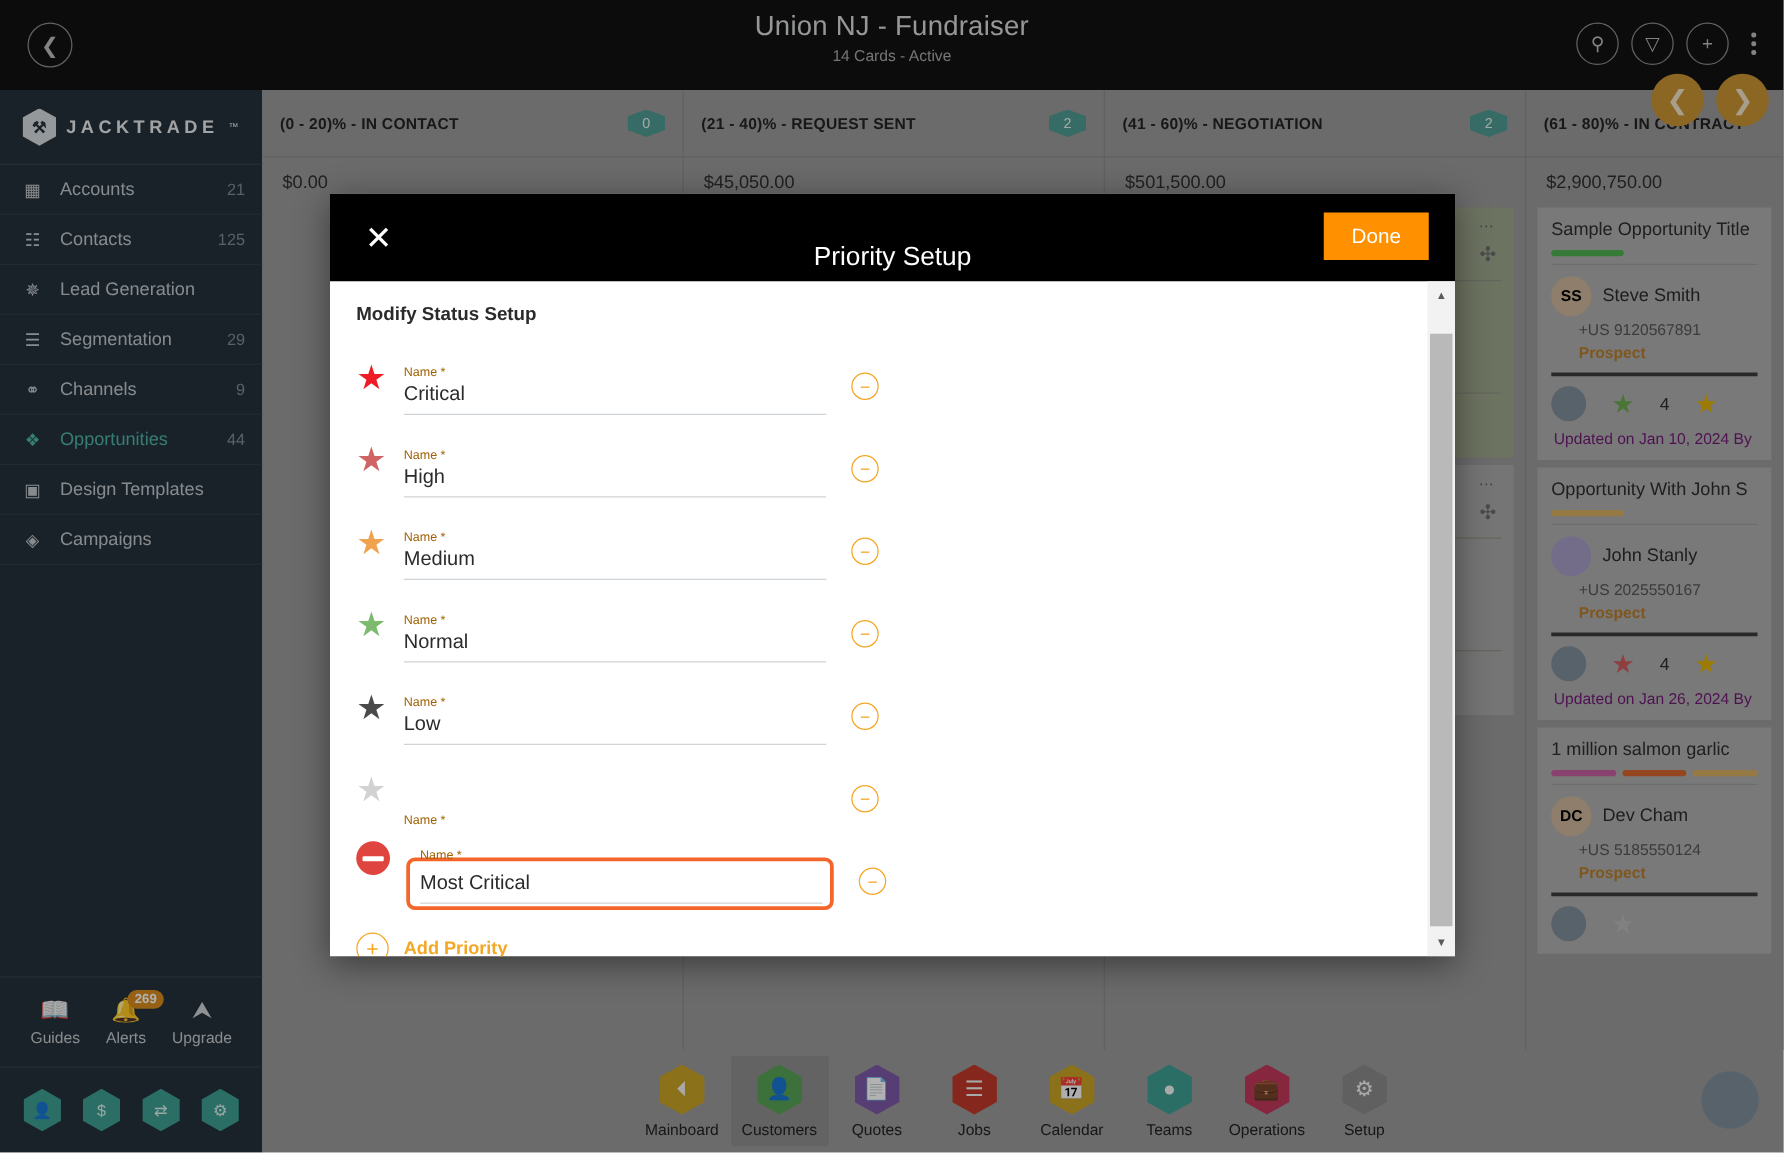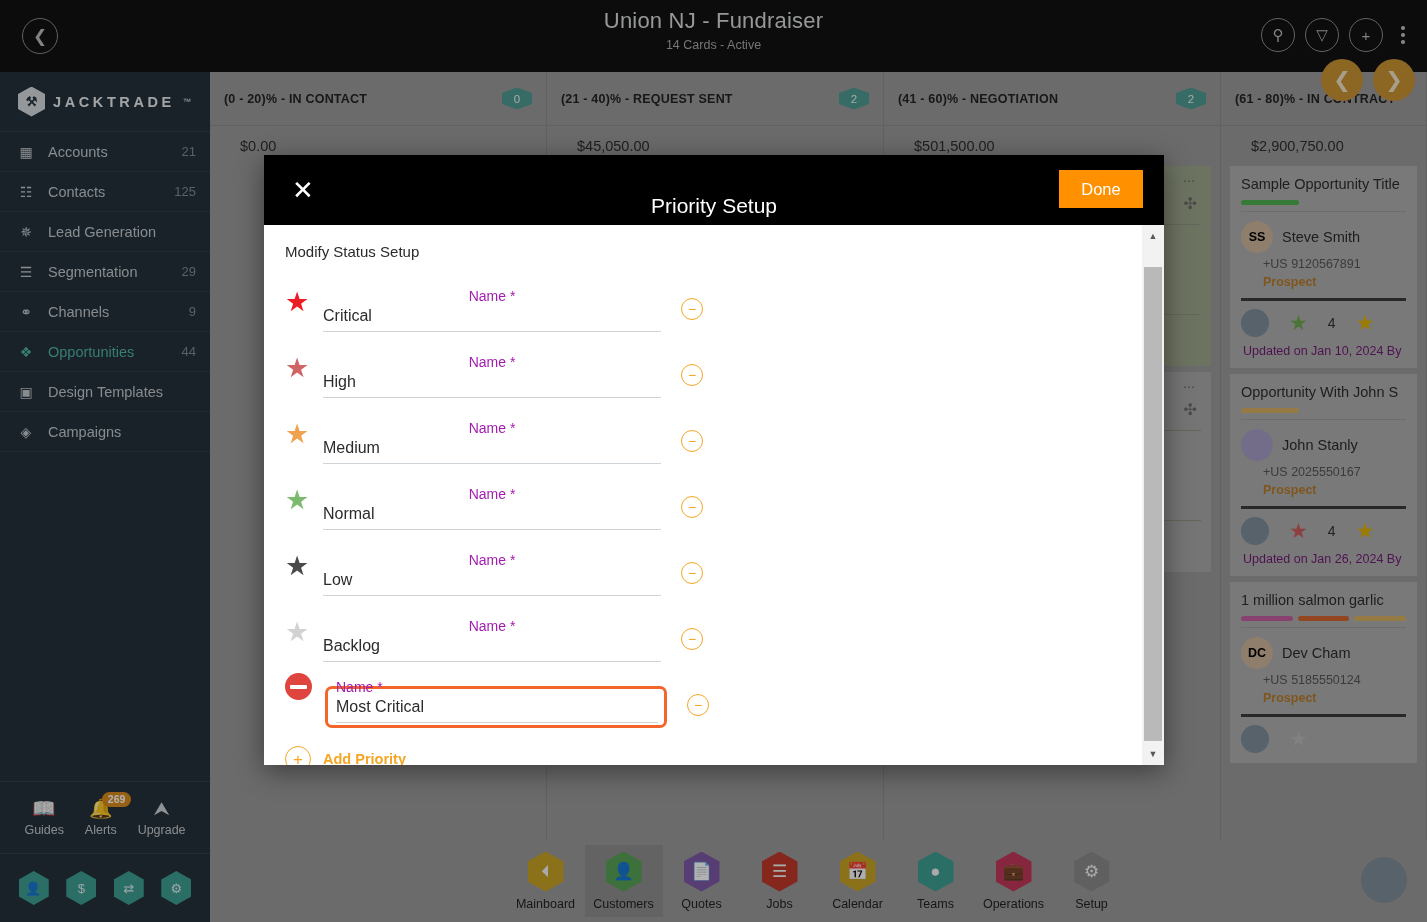--- a/index.html
+++ b/index.html
@@ -100,21 +100,21 @@
   }
   .col { width: 337px; border-right: 1px solid #8b8b8b; flex: 0 0 337px; }
   .col.last { flex: 0 0 206px; width: 206px; }
   .col-head { height: 54px; display: flex; align-items: center; padding: 0 14px; gap: 8px; border-bottom: 1px solid #8b8b8b; }
   .col-title { font-size: 12.5px; font-weight: bold; color: #232323; letter-spacing: .2px; flex: 1; white-space: nowrap; }
   .col-count {
     width: 30px; height: 22px; background: #4f9a92; color: #e9f3f1; font-size: 11.5px;
     clip-path: polygon(50% 0%, 100% 25%, 100% 75%, 50% 100%, 0% 75%, 0% 25%);
     display: flex; align-items: center; justify-content: center;
   }
-  .col-amt { font-size: 14.5px; color: #2e2e2e; padding: 12px 30px 6px; }
+  .col-amt { font-size: 14.5px; color: #2e2e2e; padding: 12px 16px 6px; }
 
   .card { background: #aeaeae; margin: 6px 9px; padding: 10px 11px; }
   .card-title { font-size: 14.5px; color: #2d2d2d; white-space: nowrap; overflow: hidden; }
   .bars { display: flex; gap: 5px; padding: 8px 0 6px; border-bottom: 1px solid #9d9d9d; }
   .bar { height: 5px; border-radius: 3px; flex: 1; }
   .person { display: flex; align-items: center; gap: 9px; padding-top: 9px; }
   .avatar-i { width: 32px; height: 32px; border-radius: 50%; background: #cdb59a; color: #000000; font-size: 12.5px; display: flex; align-items: center; justify-content: center; font-weight: 600; }
   .avatar-p { width: 32px; height: 32px; border-radius: 50%; background: #a79cc4; }
   .pname { font-size: 14.5px; color: #2c2c2c; }
   .meta { font-size: 12.5px; color: #555; padding: 4px 0 0 22px; }
@@ -166,28 +166,28 @@
   }
   .modal-head { height: 70px; background: #000; position: relative; flex: 0 0 70px; }
   .modal-x { position: absolute; left: 22px; top: 18px; width: 34px; height: 34px; color: #fff; font-size: 26px; display: flex; align-items: center; justify-content: center; font-weight: 300; }
   .modal-title { position: absolute; left: 0; top: 16px; width: 900px; height: 70px; display: flex; align-items: center; justify-content: center; color: #fff; font-size: 21px; }
   .modal-done {
     position: absolute; right: 21px; top: 15px; width: 84px; height: 38px;
     background: #FF9000; color: #fff; border: none; font-size: 16.5px; cursor: pointer;
     font-family: "Liberation Sans", sans-serif;
   }
   .modal-body { flex: 1; position: relative; overflow: hidden; }
-  .modal-section { font-size: 15px; font-weight: normal; color: #2b2b2b; padding: 18px 0 6px 21px; }
+  .modal-section { font-size: 15px; font-weight: bold; color: #2b2b2b; padding: 18px 0 6px 21px; }
   .rows { padding-left: 21px; padding-right: 40px; }
   .prow { display: flex; align-items: flex-end; height: 66px; position: relative; }
   .prow-ico { width: 38px; flex: 0 0 38px; display: flex; align-items: center; justify-content: flex-start; font-size: 27px; padding-bottom: 14px; }
   .noentry { width: 27px; height: 27px; border-radius: 50%; background: #e0443e; position: relative; margin-bottom: 14px; }
   .noentry::after { content: ""; position: absolute; left: 5px; top: 11.5px; width: 17px; height: 4.5px; background: #fff; border-radius: 1px; }
   .field { flex: 0 0 338px; width: 338px; position: relative; }
-  .flabel { font-size: 14px; color: #a21caf; text-align: center; }
+  .flabel { font-size: 10px; color: #a16207; }
   .finput {
     width: 338px; border: none; border-bottom: 1px solid #cfd4d8; outline: none;
     font-size: 16px; color: #2b2b2b; padding: 3px 0 6px; background: transparent;
     font-family: "Liberation Sans", sans-serif;
   }
   .prow.hl .field { border: 3px solid #F4652B; border-radius: 7px; padding: 6px 8px 2px; width: 342px; flex: 0 0 342px; margin-left: 2px; }
   .prow.hl .flabel { position: absolute; top: -10px; left: 8px; }
   .prow.hl .finput { width: 322px; border-bottom: 1px solid #cfd4d8; }
   .minus {
     width: 22px; height: 22px; border: 1.5px solid #F5A623; border-radius: 50%;
@@ -507,21 +507,20 @@
             <div class="flabel">Name *</div>
             <input class="finput" value="Low" style="">
           </div>
           <div class="minus">−</div>
         </div>
 
         <div class="prow">
           <div class="prow-ico" style="color:#D2D2D2">★</div>
           <div class="field">
             <div class="flabel">Name *</div>
-            <input class="finput" value="Backlog" style="">
           </div>
           <div class="minus">−</div>
         </div>
 
         <div class="prow hl">
           <div class="prow-ico">
               <span class="noentry"></span>
             </div>
           <div class="field">
             <div class="flabel">Name *</div>

